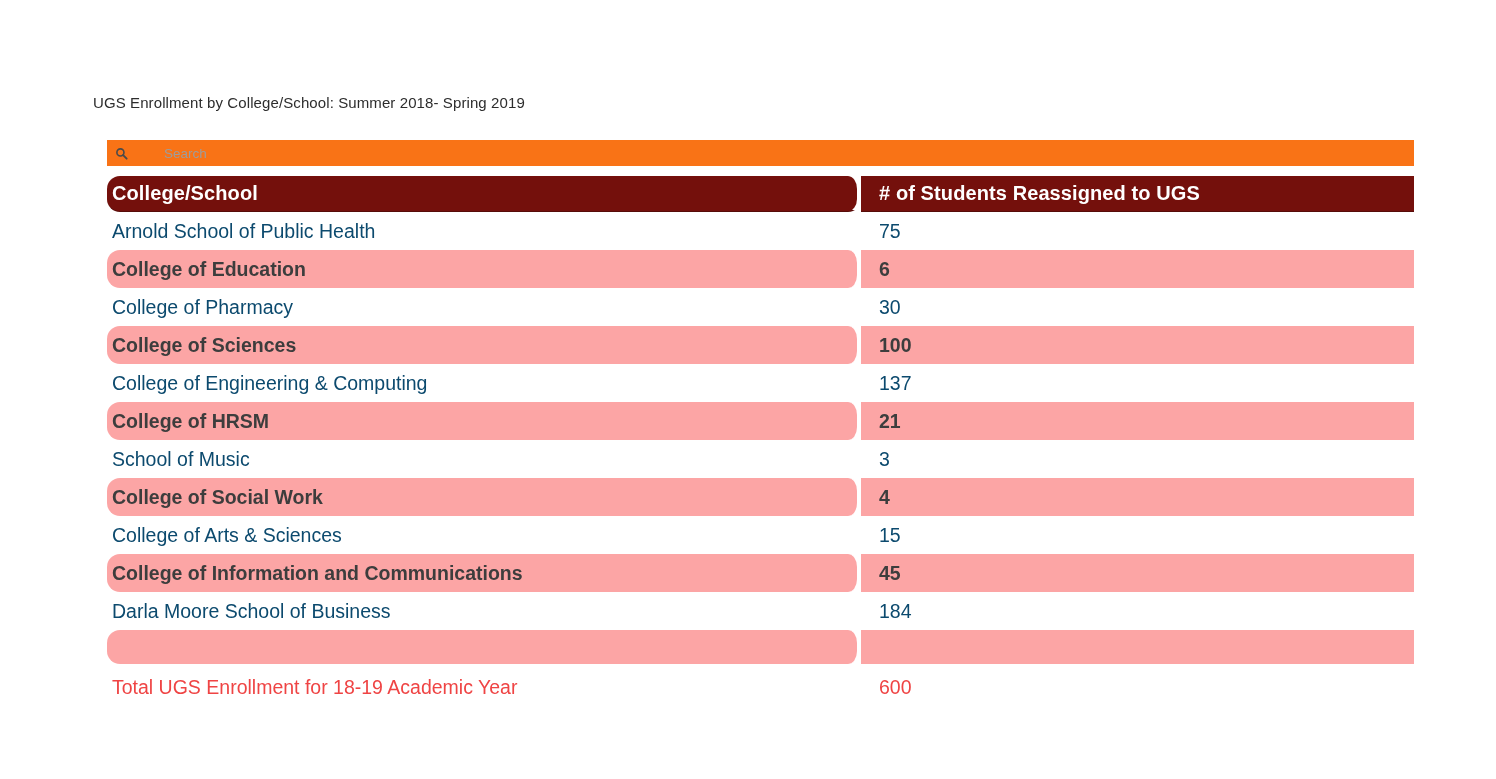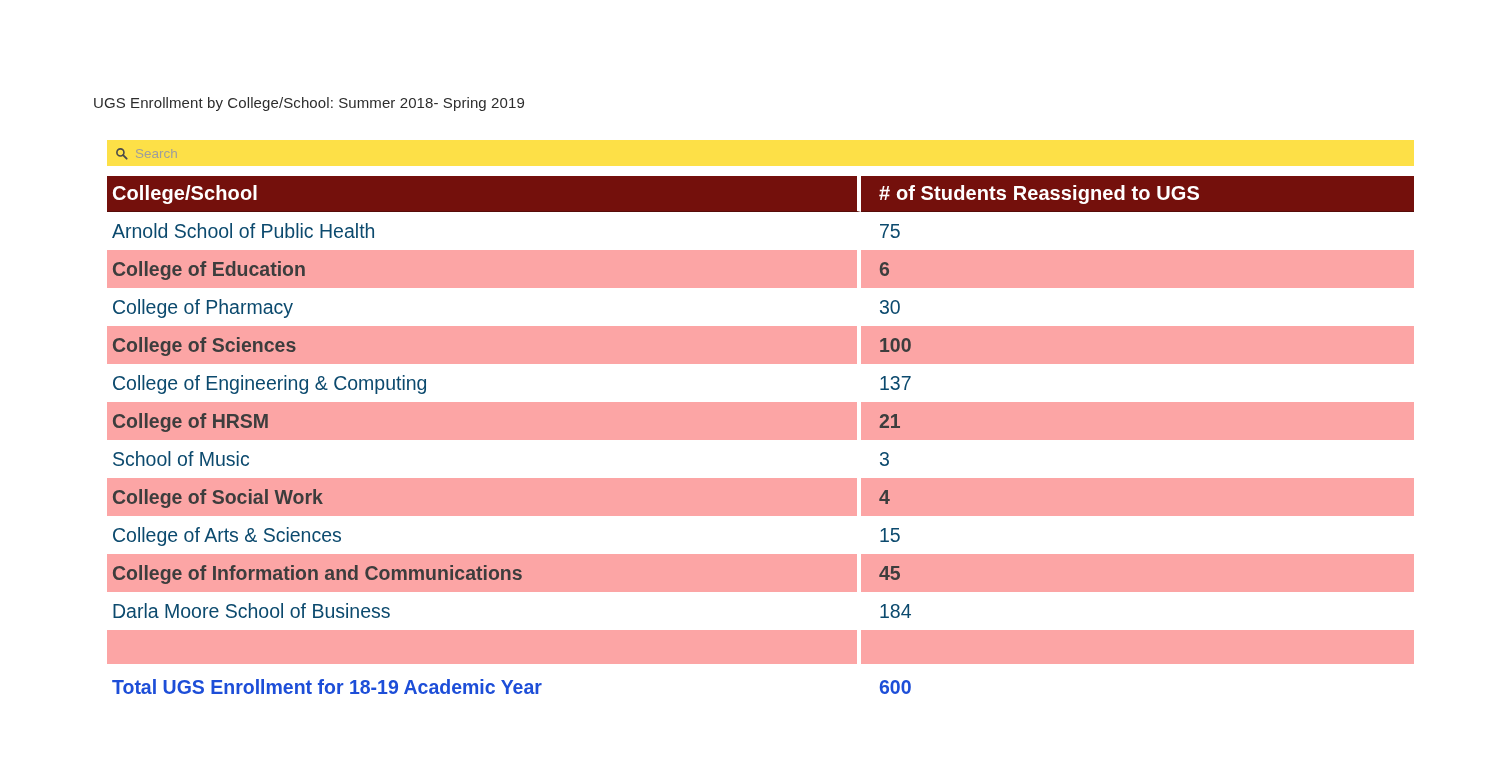--- a/index.html
+++ b/index.html
@@ -23,24 +23,25 @@
     font-weight: 400;
     color: #2d2d2d;
     letter-spacing: 0.1px;
   }
   .search-bar {
     position: absolute;
     left: 107px;
     top: 140px;
     width: 1307px;
     height: 26px;
-    background: #fde047;
+    background: #f97316;
     display: flex;
     align-items: center;
     box-sizing: border-box;
+    justify-content: space-between;
   }
   .search-icon {
     margin-left: 8px;
     display: flex;
     align-items: center;
     flex: 0 0 auto;
   }
   .search-input {
     background: transparent;
     border: none;
@@ -70,20 +71,21 @@
     text-align: left;
     vertical-align: middle;
     white-space: nowrap;
     overflow: hidden;
   }
   .col-c1 { width: 754px; }
   .col-c2 { width: 553px; }
   .enrollment .c1 {
     border-right: 4px solid #ffffff;
     padding: 0 0 0 5px;
+    border-radius: 13px;
   }
   .enrollment .c2 {
     padding: 0 0 0 18px;
   }
   .enrollment th {
     height: 36px;
     background: #74100c;
     color: #ffffff;
     font-size: 20px;
     font-weight: 700;
@@ -102,22 +104,22 @@
   tr.row-dark td {
     background: #fca5a5;
     color: #3d3d3d;
     font-weight: 700;
   }
   tr.empty-row td {
     height: 34px;
   }
   tr.total-row td {
     background: #ffffff;
-    color: #1d4ed8;
-    font-weight: 700;
+    color: #ef4444;
+    font-weight: 400;
     height: 46px;
     padding-top: 6px;
   }
 </style>
 </head>
 <body>
 
 <div class="page">
 
   <div class="page-title">UGS Enrollment by College/School: Summer 2018- Spring 2019</div>

